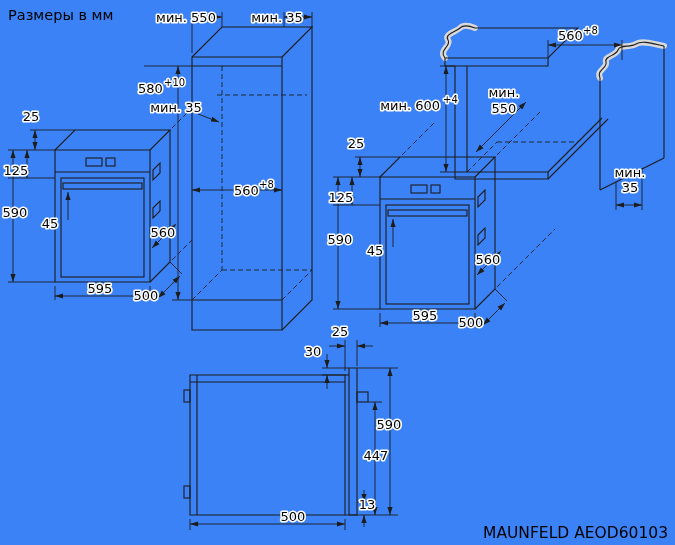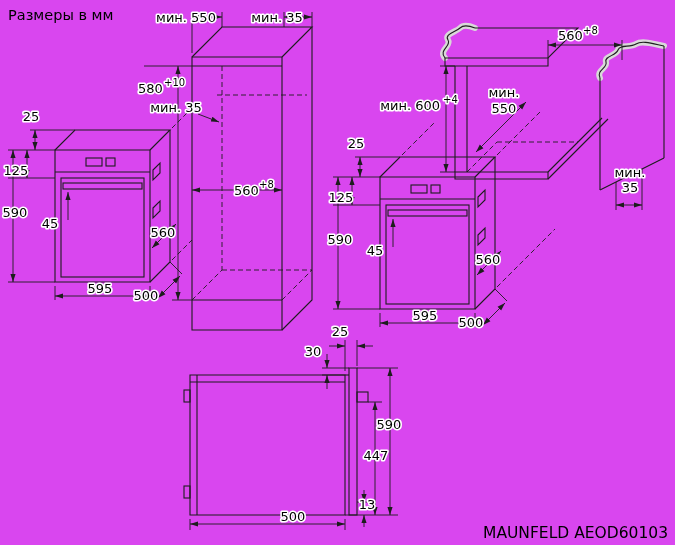--- a/index.html
+++ b/index.html
@@ -1,16 +1,16 @@
 <!DOCTYPE html>
 <html><head>
 <meta charset="utf-8">
 <style>
   html,body{margin:0;padding:0;background:#fff}
-  .stage{position:relative;width:675px;height:545px;background:#d946ef;overflow:hidden}
+  .stage{position:relative;width:675px;height:545px;background:#3b82f6;overflow:hidden}
   svg{display:block}
   .ln{fill:none;stroke:#1d1d1d;stroke-width:1.1}
   .dl{fill:none;stroke:#1d1d1d;stroke-width:.9}
   .dash{fill:none;stroke:#1d1d1d;stroke-width:.9;stroke-dasharray:5 3}
   .wavybg{fill:none;stroke:#d9d9d9;stroke-width:6;stroke-linecap:round}
   text{font-family:"DejaVu Sans","Liberation Sans",sans-serif;font-size:13px;fill:#000}
   .dim{paint-order:stroke;stroke:#fff;stroke-width:3.2px;stroke-linejoin:round}
   .sup{font-size:10px}
   .title{font-size:14.5px}
   .model{font-size:15.5px}

